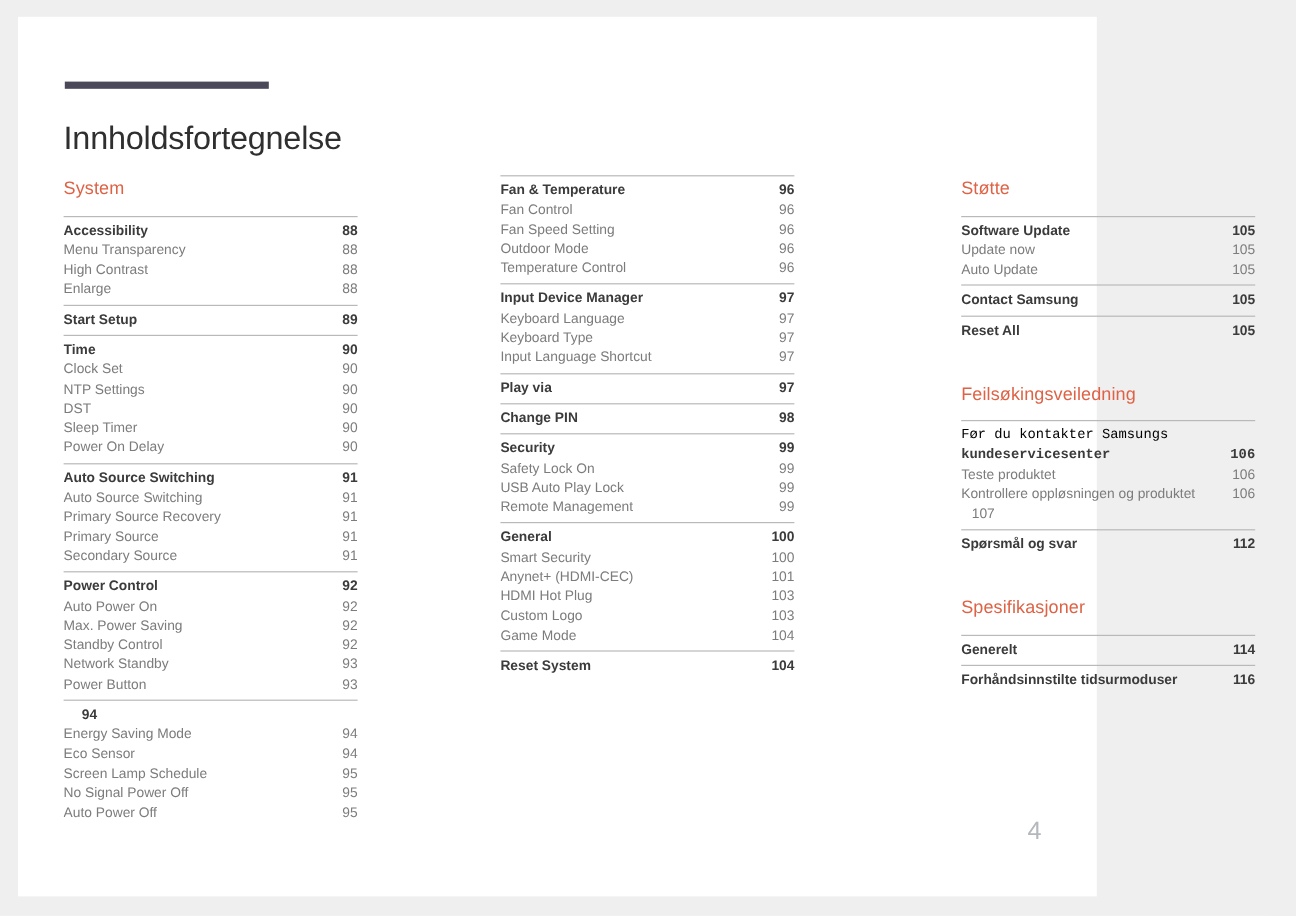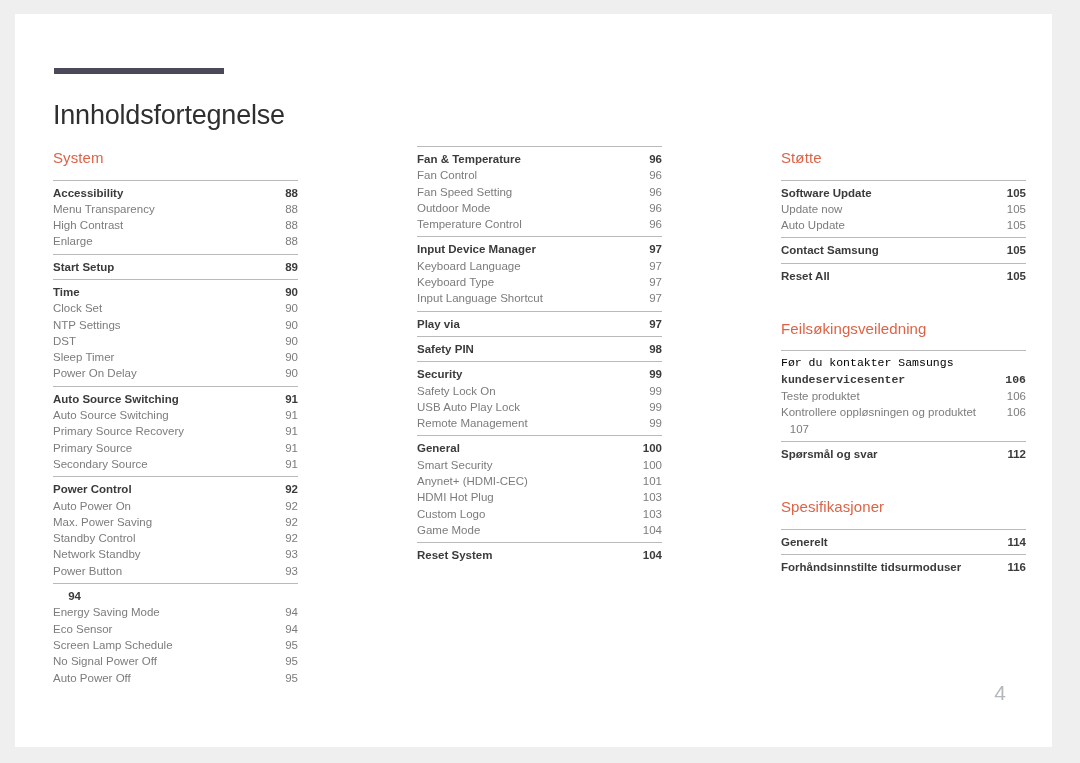--- a/index.html
+++ b/index.html
@@ -12,21 +12,21 @@
   }
   body {
     font-family: "Liberation Sans", sans-serif;
     -webkit-font-smoothing: antialiased;
   }
 
   #page {
     position: absolute;
     left: 15px;
     top: 14px;
-    width: 1037px;
+    width: 899px;
     height: 733px;
     background: #ffffff;
   }
 
   
   #title-rule {
     position: absolute;
     left: 39px;
     top: 54px;
     width: 170px;
@@ -44,21 +44,21 @@
     white-space: nowrap;
   }
 
   
   .column {
     position: absolute;
     top: 132px;
   }
   #col-1 { left: 38px;  width: 245px; }
   #col-2 { left: 402px; width: 245px; }
-  #col-3 { left: 766px; width: 245px; }
+  #col-3 { left: 786px; width: 245px; }
 
   .col-heading {
     font-size: 15px;
     font-weight: 400;
     color: #de6346;
     margin: 4px 0 13px 0;
     line-height: 1.1;
     letter-spacing: 0.1px;
   }
   .col-heading.spaced-top { margin-top: 33px; }
@@ -302,21 +302,21 @@
         </div>
       </div>
       <div class="group">
         <div class="row head">
           <span class="label">Play via</span>
           <span class="page">97</span>
         </div>
       </div>
       <div class="group">
         <div class="row head">
-          <span class="label">Safety PIN</span>
+          <span class="label">Change PIN</span>
           <span class="page">98</span>
         </div>
       </div>
       <div class="group">
         <div class="row head">
           <span class="label">Security</span>
           <span class="page">99</span>
         </div>
         <div class="row sub">
           <span class="label">Safety Lock On</span>

